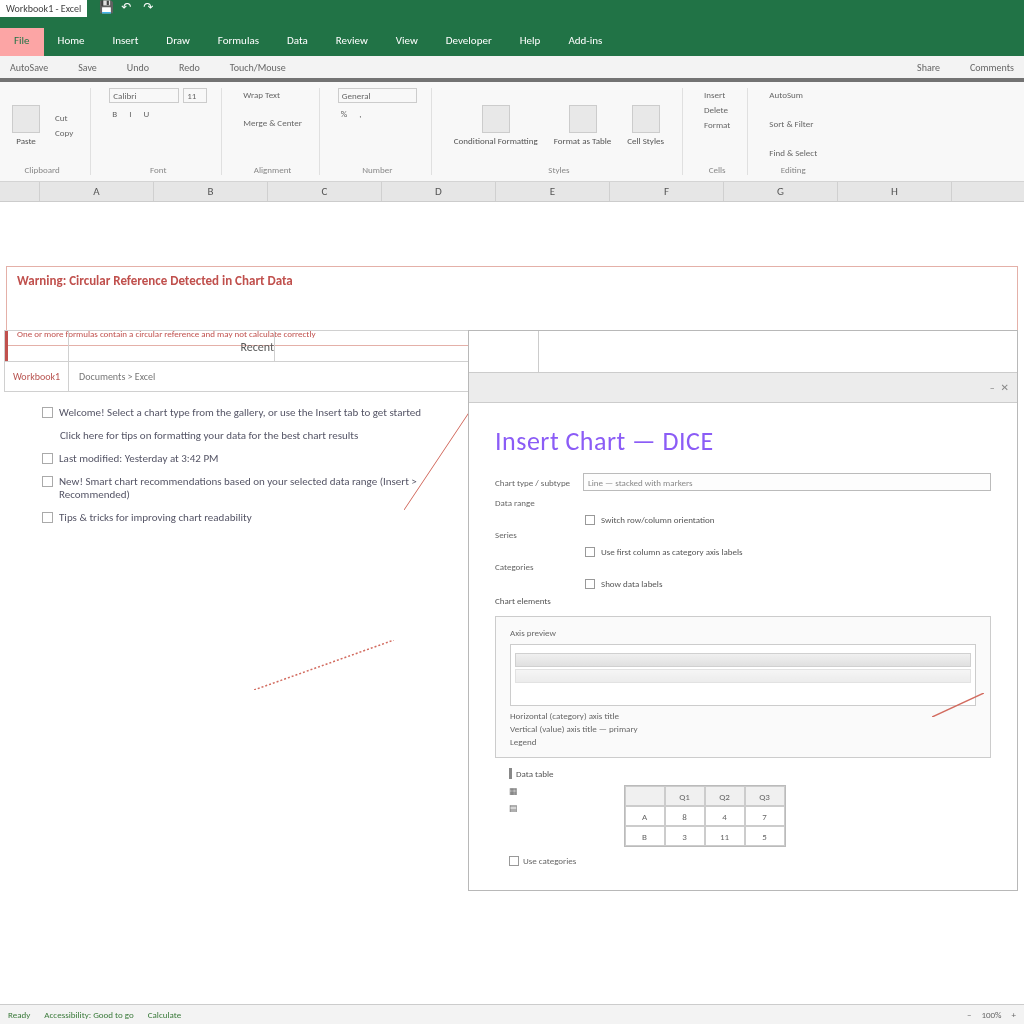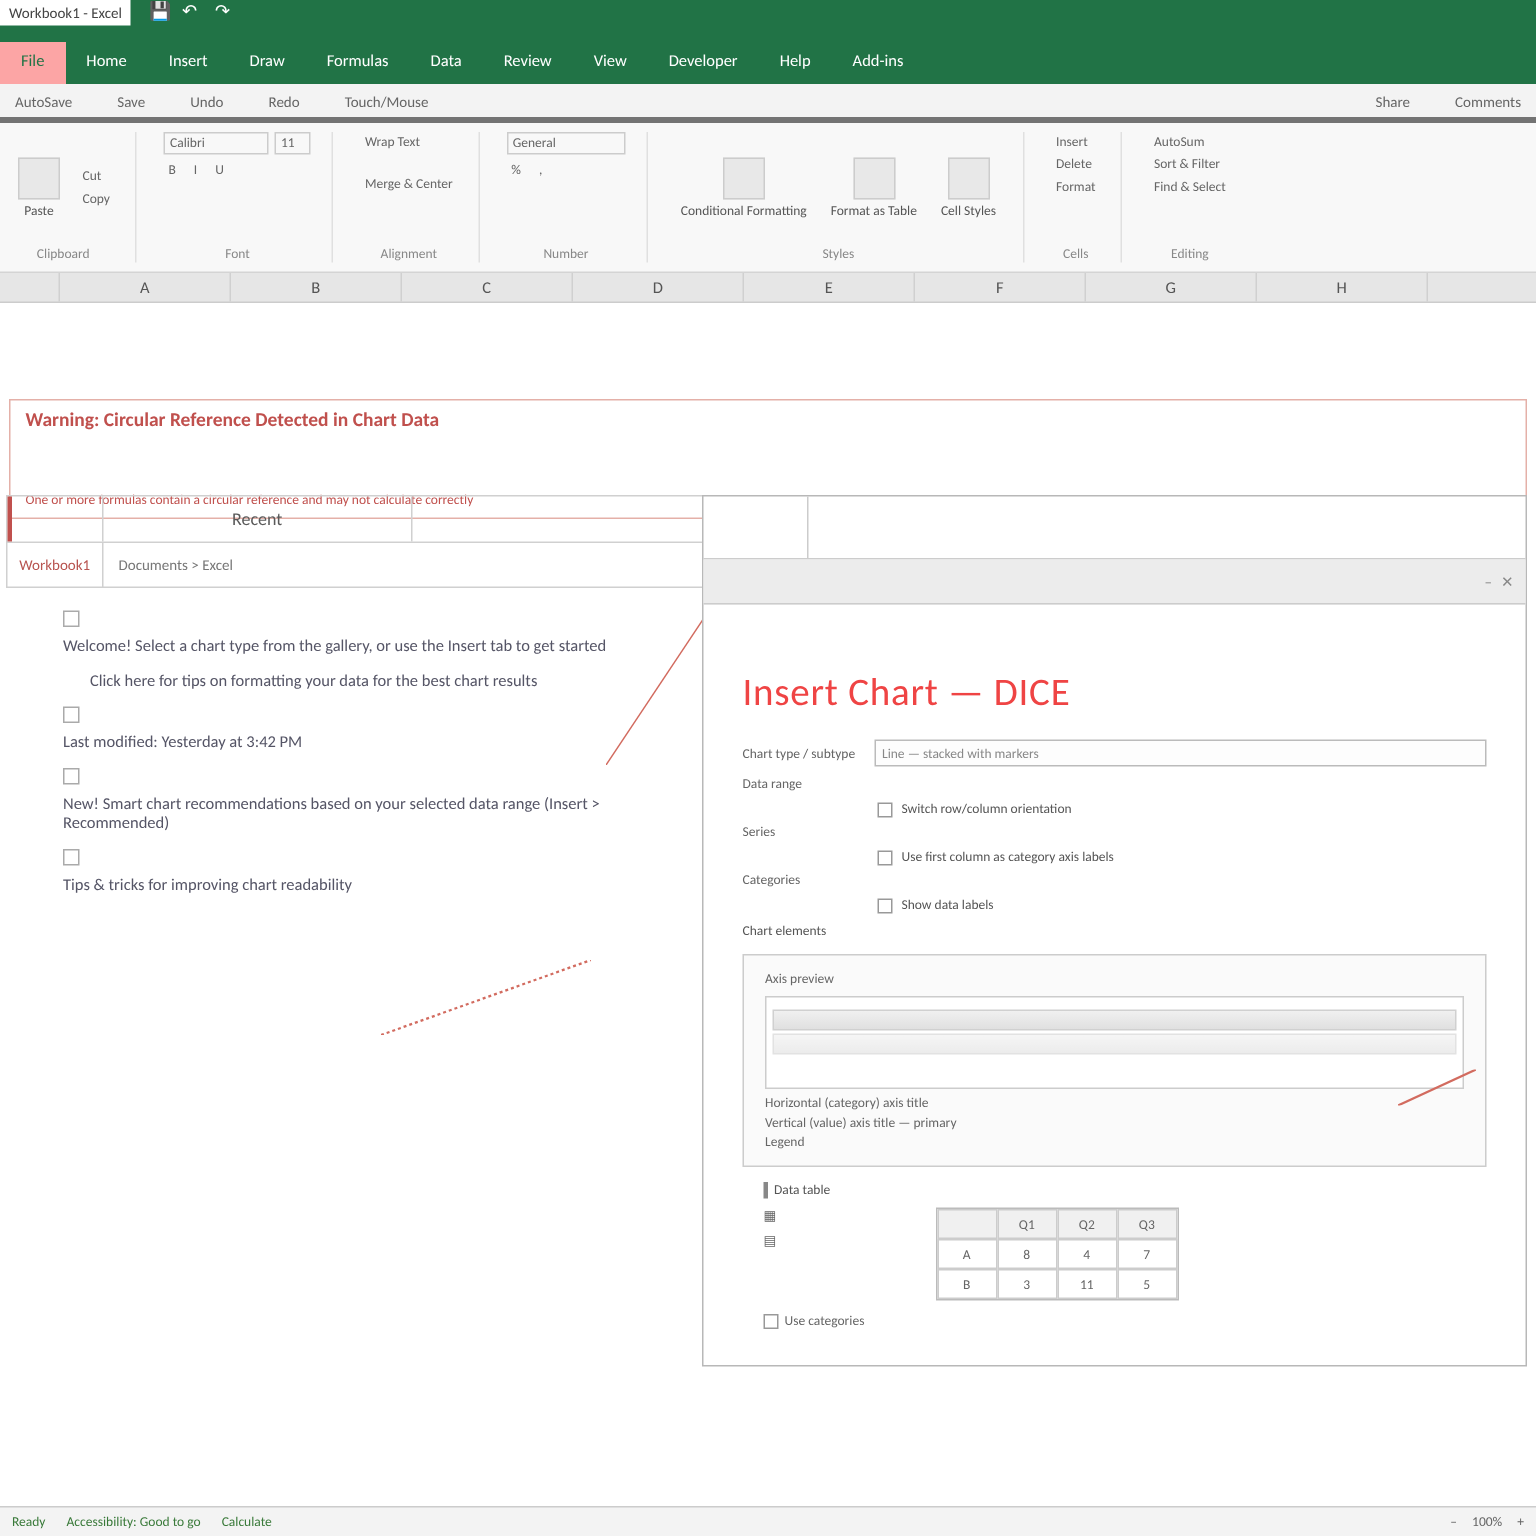--- a/index.html
+++ b/index.html
@@ -38,36 +38,36 @@
 .grid { height: 60px; background: #fff; }
 
 
 .warning { margin: 4px 6px 0 6px; border: 1px solid #e4b0a8; background: #fff; padding: 6px 10px; }
 .warning-title { font-size: 13px; color: #c0504d; font-weight: 600; }
 .warning-sub { font-size: 9px; color: #c0504d; margin-top: 40px; }
 
 
 .left-pane { position: absolute; left: 4px; top: 330px; width: 478px; }
 .left-header { display: flex; height: 32px; border: 1px solid #d0d0d0; }
-.left-header .tab { flex: 1; text-align: center; line-height: 32px; font-size: 12px; color: #5a5a5a; border-right: 1px solid #d0d0d0; }
+.left-header .tab { flex: 1; text-align: right; line-height: 32px; font-size: 12px; color: #5a5a5a; border-right: 1px solid #d0d0d0; }
 .left-row2 { display: flex; height: 30px; border: 1px solid #d0d0d0; border-top: none; align-items: center; }
 .left-row2 .cell-a { width: 64px; font-size: 10px; color: #b85450; text-align: center; border-right: 1px solid #d0d0d0; line-height: 30px; }
 .left-row2 .cell-b { flex: 1; padding: 0 10px; font-size: 10px; color: #777; }
 .left-list { padding: 14px 16px 0 38px; }
-.left-list .item { font-size: 11px; color: #556; margin-bottom: 10px; display: flex; gap: 6px; flex-direction: column; }
+.left-list .item { font-size: 11px; color: #556; margin-bottom: 10px; display: flex; gap: 6px; }
 .left-list .chk { width: 11px; height: 11px; border: 1px solid #aaa; flex-shrink: 0; margin-top: 1px; }
 
 
 .dialog { position: absolute; left: 468px; top: 330px; width: 550px; border: 1px solid #b8b8b8; background: #fff; }
 .dialog-titlebar { height: 42px; border-bottom: 1px solid #ccc; display: flex; }
 .dialog-titlebar .dt-left { width: 70px; border-right: 1px solid #ccc; }
 .dialog-toolbar { height: 30px; background: #ececec; border-bottom: 1px solid #ccc; display: flex; align-items: center; justify-content: flex-end; padding: 0 8px; gap: 6px; }
 .dialog-toolbar span { font-size: 10px; color: #888; }
 .dialog-body { padding: 22px 26px 14px 26px; }
-.dialog-body h1 { font-size: 26px; font-weight: 400; color: #ef4444; letter-spacing: 0.5px; margin-bottom: 16px; margin-top: 20px; }
+.dialog-body h1 { font-size: 26px; font-weight: 400; color: #8b5cf6; letter-spacing: 0.5px; margin-bottom: 16px; }
 .form-row { display: flex; margin-bottom: 6px; align-items: center; gap: 10px; }
 .form-label { width: 78px; font-size: 9px; color: #666; }
 .form-input { flex: 1; height: 18px; border: 1px solid #bbb; font-size: 9px; color: #888; padding: 0 4px; line-height: 18px; background: #fdfdfd; }
 .form-check { display: flex; gap: 6px; font-size: 9px; color: #555; margin: 4px 0 4px 90px; align-items: center; }
 .form-check .box { width: 10px; height: 10px; border: 1px solid #999; }
 .inner-panel { margin-top: 10px; border: 1px solid #ccc; padding: 10px 14px; background: #fafafa; position: relative; }
 .inner-panel .ip-label { font-size: 9px; color: #666; margin-bottom: 6px; }
 .preview-box { height: 62px; border: 1px solid #ccc; background: #fff; margin: 4px 0; }
 .preview-box .pv-bar { height: 14px; margin: 8px 4px 2px 4px; background: linear-gradient(#f0f0f0,#e0e0e0); border: 1px solid #d0d0d0; }
 .red-arrow2 { position: absolute; right: 6px; bottom: 40px; width: 52px; height: 24px; }
@@ -186,21 +186,21 @@
   </div>
   <div class="ribbon-group">
     <div class="ribbon-group-body" style="flex-direction:column;align-items:flex-start;gap:2px">
       <div class="ribbon-small">Insert</div>
       <div class="ribbon-small">Delete</div>
       <div class="ribbon-small">Format</div>
     </div>
     <div class="ribbon-group-label">Cells</div>
   </div>
   <div class="ribbon-group" style="border-right:none">
-    <div class="ribbon-group-body" style="flex-direction:column;align-items:flex-start;gap:2px">
+    <div class="ribbon-group-body" style="flex-direction:column;align-items:flex-start;gap:16px">
       <div class="ribbon-small">AutoSum</div>
       <div class="ribbon-small">Sort &amp; Filter</div>
       <div class="ribbon-small">Find &amp; Select</div>
     </div>
     <div class="ribbon-group-label">Editing</div>
   </div>
 </div>
 
 <div class="col-headers">
   <div class="col-h first"></div>

